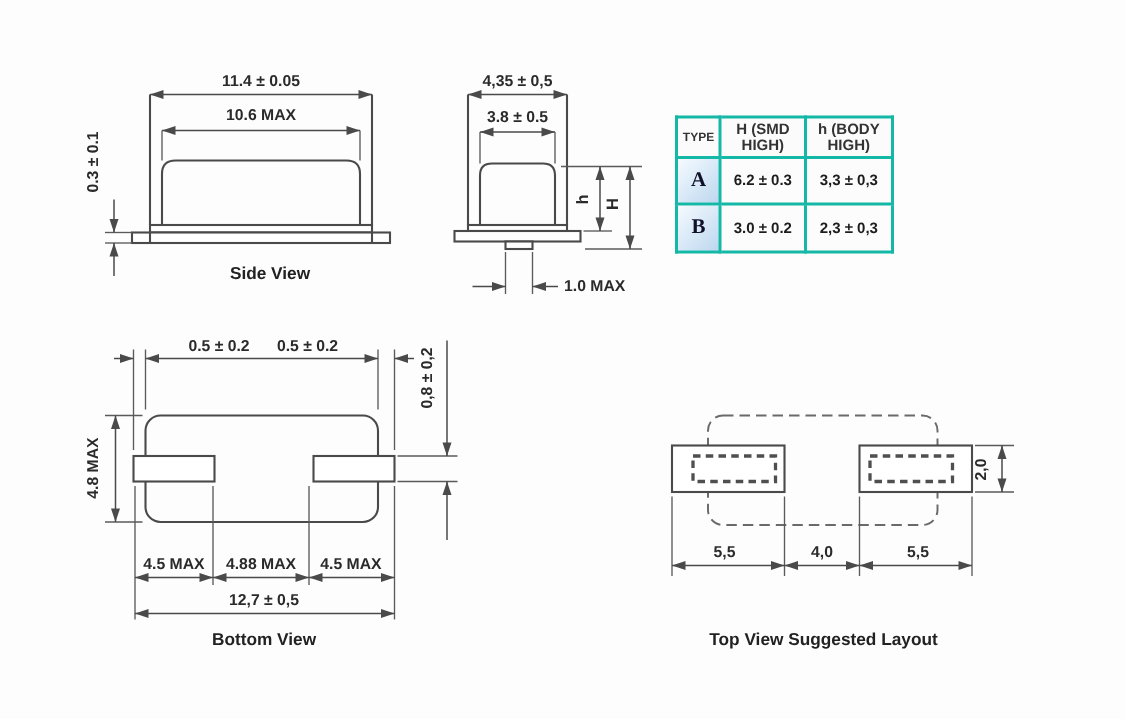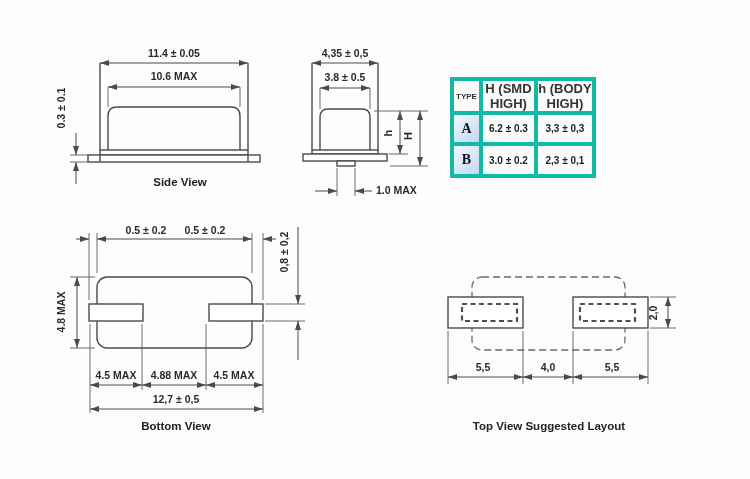--- a/index.html
+++ b/index.html
@@ -11,23 +11,23 @@
   .dim{stroke:#4a4a4a;stroke-width:1;fill:none;}
   .ext{stroke:#5a5a5a;stroke-width:0.9;fill:none;}
   .dash-body{stroke:#6a6a6a;stroke-width:1.3;fill:none;stroke-dasharray:7 4;}
   .dash-pad{stroke:#4f4f4f;stroke-width:2.2;fill:none;stroke-dasharray:5 3.5;}
   .dtxt{font-family:"Liberation Sans",sans-serif;font-size:10.5px;font-weight:600;fill:#2a2a2a;}
   .cap{font-family:"Liberation Sans",sans-serif;font-size:11.5px;font-weight:600;fill:#222222;}
   .hlabel{font-family:"Liberation Sans",sans-serif;font-size:11px;font-weight:600;fill:#2a2a2a;}
   .mid{text-anchor:middle;}
   
   .type-table{position:absolute;left:450px;top:77px;border-collapse:collapse;table-layout:fixed;background:#fcfcfc;}
-  .type-table td,.type-table th{border:4px solid #14b8a6;padding:0;text-align:center;vertical-align:middle;overflow:hidden;}
+  .type-table td,.type-table th{border:2px solid #14b8a6;padding:0;text-align:center;vertical-align:middle;overflow:hidden;}
   .type-table{border:2px solid #4f4f4f;}
-  .th-cell{font-size:13px;font-weight:600;color:#333;background:#fbfbfb;}
+  .th-cell{font-size:10px;font-weight:600;color:#333;background:#fbfbfb;}
   .th-type{font-size:8px;width:34px;}
   .col-val{width:81px;}
   .val-cell{font-size:10px;font-weight:600;color:#1d1d1d;background:#fcfcfc;}
   .type-cell{font-family:"Liberation Serif",serif;font-size:14px;font-weight:600;color:#101028;
     background:linear-gradient(135deg,#f6fafe 0%,#dcebf8 45%,#bed7ef 100%);
     border:2px solid #2f2f2f;}
   .row-h{height:27px;}
   .row-a{height:31px;}
   .row-b{height:32px;}
 </style>
@@ -173,18 +173,18 @@
       <th class="th-cell col-val">h (BODY HIGH)</th>
     </tr>
     <tr class="row-a">
       <td class="type-cell">A</td>
       <td class="val-cell">6.2 ± 0.3</td>
       <td class="val-cell">3,3 ± 0,3</td>
     </tr>
     <tr class="row-b">
       <td class="type-cell">B</td>
       <td class="val-cell">3.0 ± 0.2</td>
-      <td class="val-cell">2,3 ± 0,1</td>
+      <td class="val-cell">2,3 ± 0,3</td>
     </tr>
   </tbody>
     </table>
 
 </div>
 
 </body></html>

